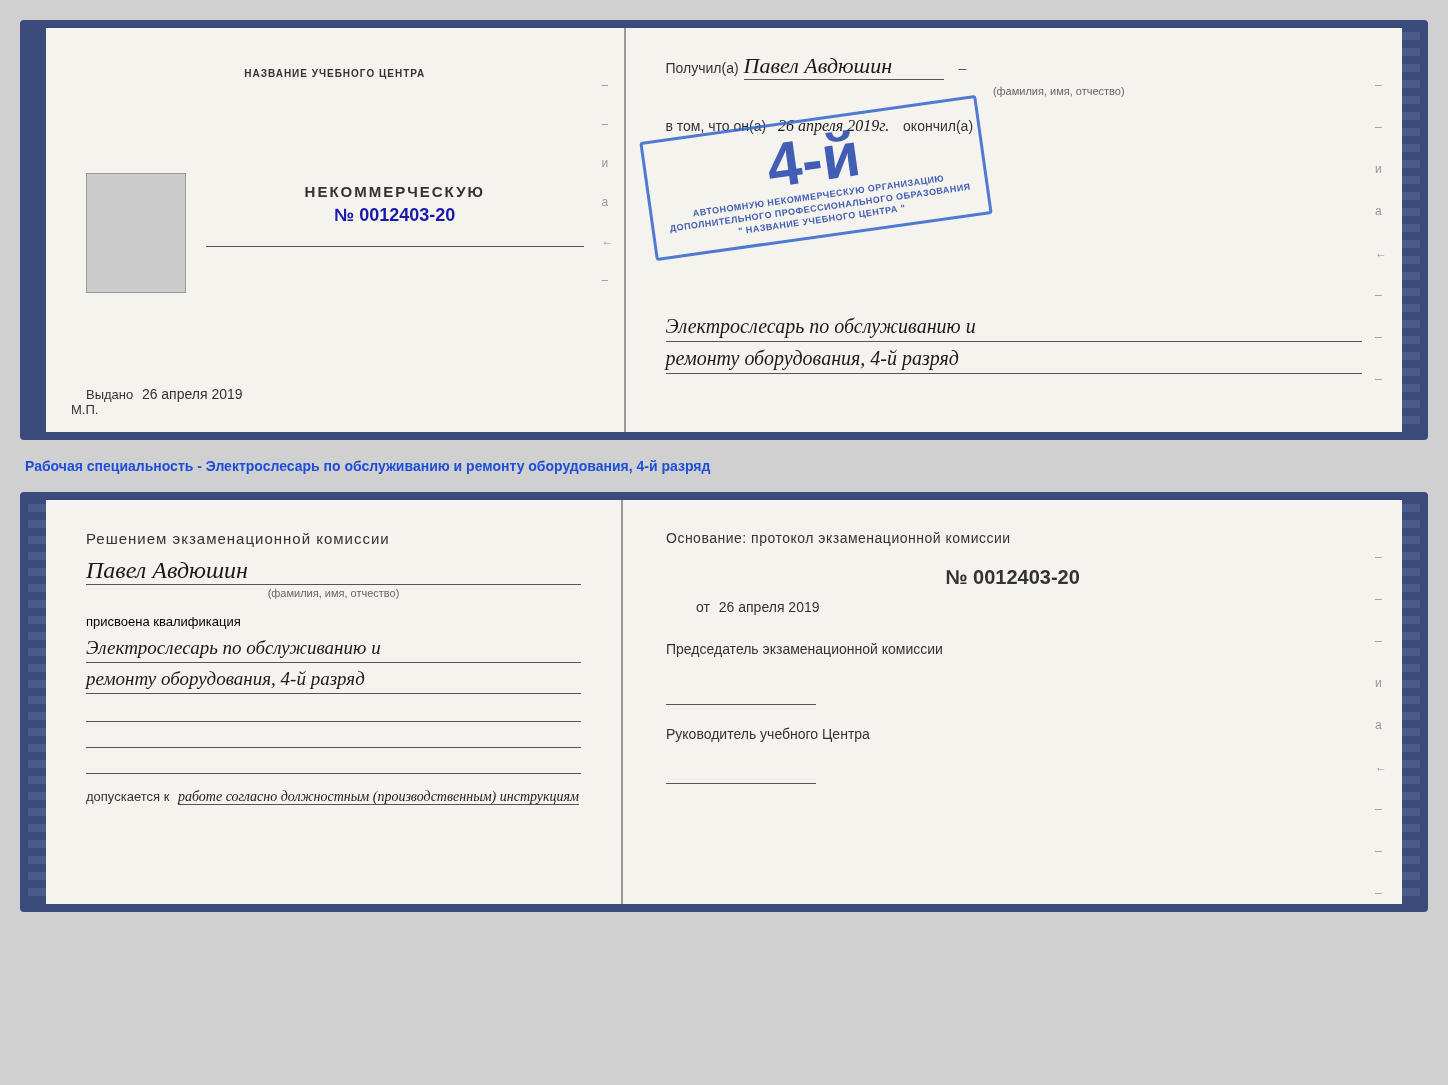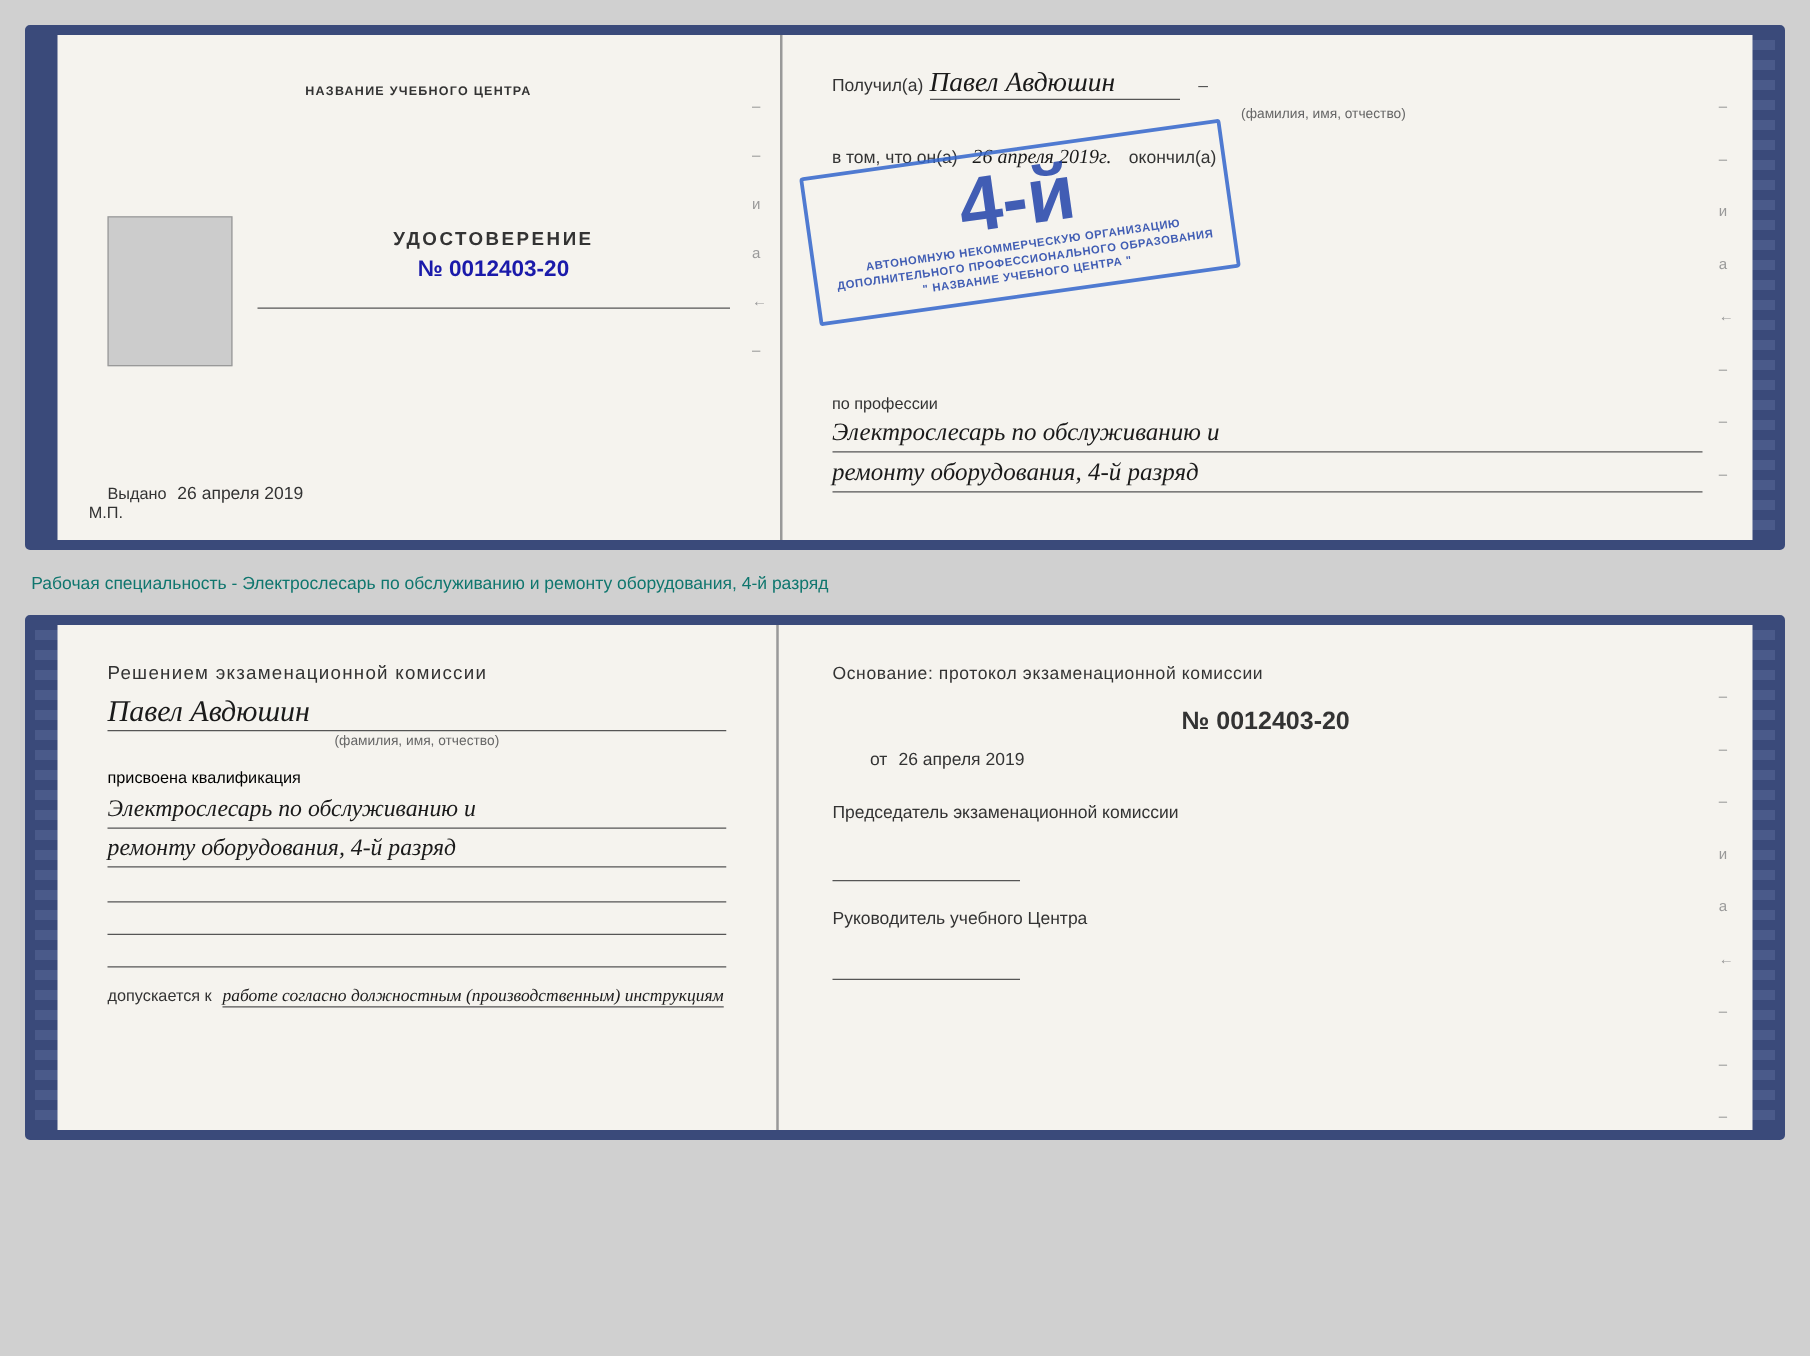--- a/index.html
+++ b/index.html
@@ -232,21 +232,22 @@
       top: 50px;
       display: flex;
       flex-direction: column;
       gap: 28px;
     }
 
     
     .middle-text {
       padding: 8px 5px;
       font-size: 14px;
-      color: #0f766e;
+      color: #1d4ed8;
+      font-weight: bold;
     }
 
     
     .bottom-document {
       display: flex;
       width: 100%;
       background: #f5f3ee;
       border: 8px solid #3a4a7a;
       border-radius: 4px;
       min-height: 420px;
@@ -401,21 +402,21 @@
 
   <div class="top-document">
     <div class="doc-spine"></div>
 
     <div class="doc-left">
       <div class="training-center-title">НАЗВАНИЕ УЧЕБНОГО ЦЕНТРА</div>
 
       <div style="display:flex; align-items:flex-start; gap:20px; width:100%; margin-top:10px;">
         <div class="photo-placeholder"></div>
         <div style="flex:1;">
-          <div class="certificate-label">УДОСТОВЕРЕНИЕ</div>
+          <div class="certificate-label">НЕКОММЕРЧЕСКУЮ</div>
           <div class="certificate-number">№ 0012403-20</div>
           <div style="border-bottom:1px solid #555; margin:20px 0 10px 0;"></div>
         </div>
       </div>
 
       <div class="issued-line">
         <span>Выдано</span>
         <span class="issued-date" style="margin-left:5px;">26 апреля 2019</span>
       </div>
 
@@ -448,21 +449,20 @@
       <div class="stamp-overlay">
         <div class="stamp-grade">4-й</div>
         <div class="stamp-text-small">
           <div>АВТОНОМНУЮ НЕКОММЕРЧЕСКУЮ ОРГАНИЗАЦИЮ</div>
           <div>ДОПОЛНИТЕЛЬНОГО ПРОФЕССИОНАЛЬНОГО ОБРАЗОВАНИЯ</div>
           <div>" НАЗВАНИЕ УЧЕБНОГО ЦЕНТРА "</div>
         </div>
       </div>
 
       <div class="profession-section" style="margin-top: 180px;">
-        <div class="profession-label">по профессии</div>
         <span class="profession-handwritten">Электрослесарь по обслуживанию и</span>
         <span class="profession-handwritten" style="margin-top:5px;">ремонту оборудования, 4-й разряд</span>
       </div>
 
       <div class="right-side-lines">
         <span class="side-dash">–</span>
         <span class="side-dash">–</span>
         <span class="side-dash">и</span>
         <span class="side-dash">а</span>
         <span class="side-dash">←</span>

